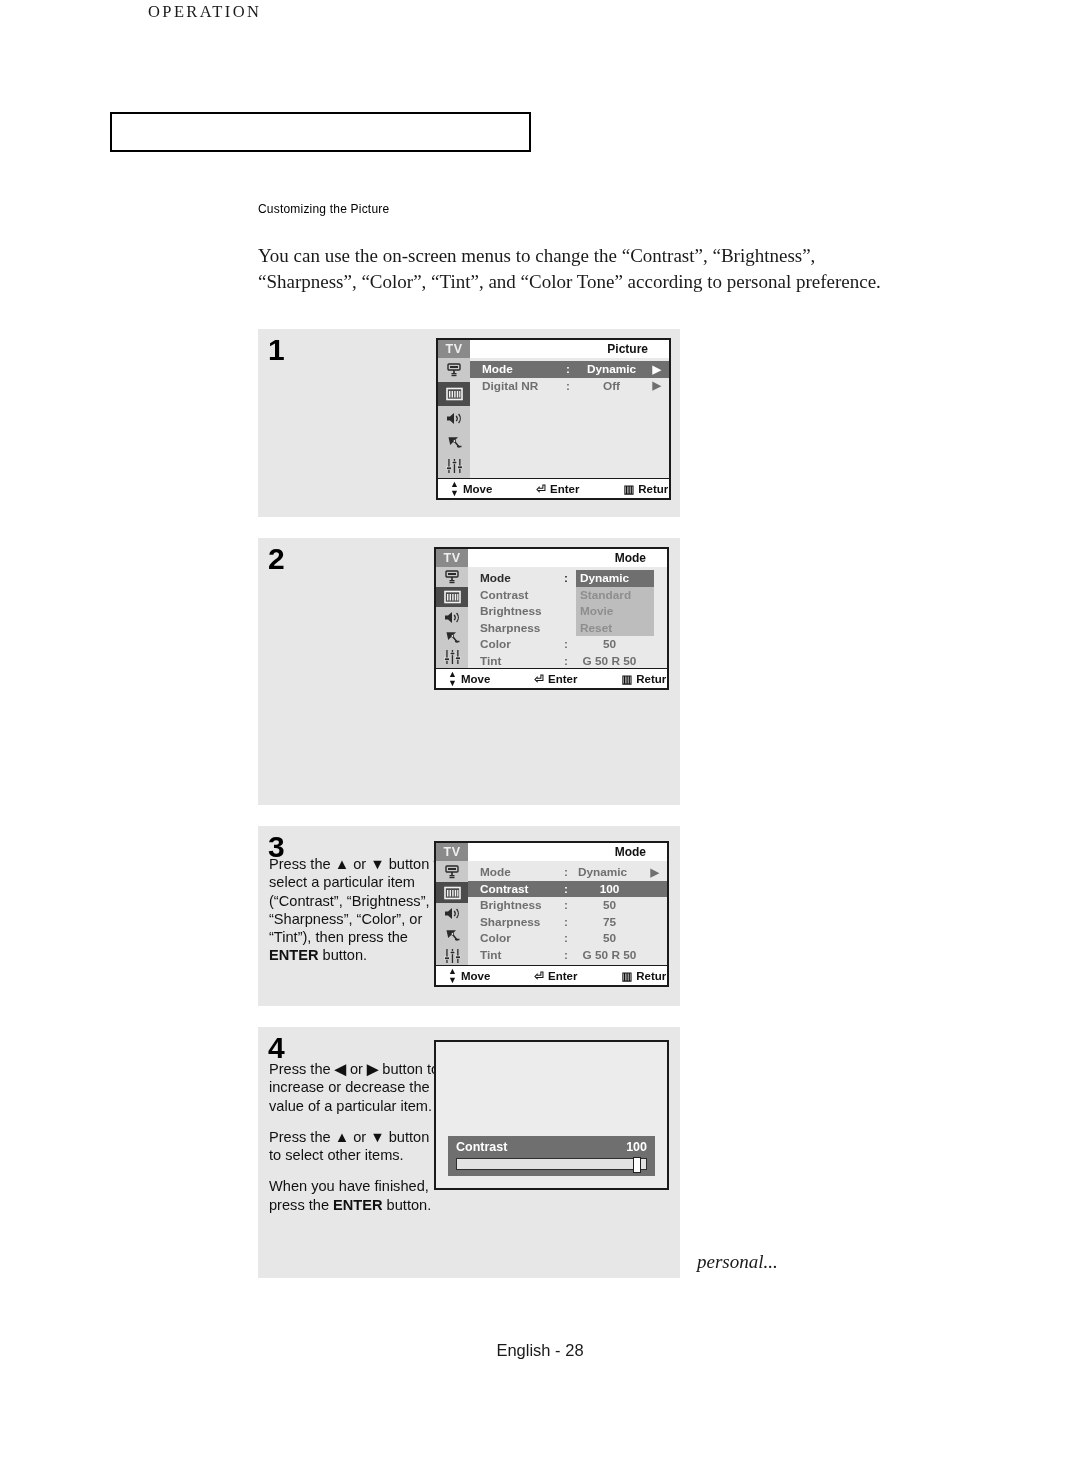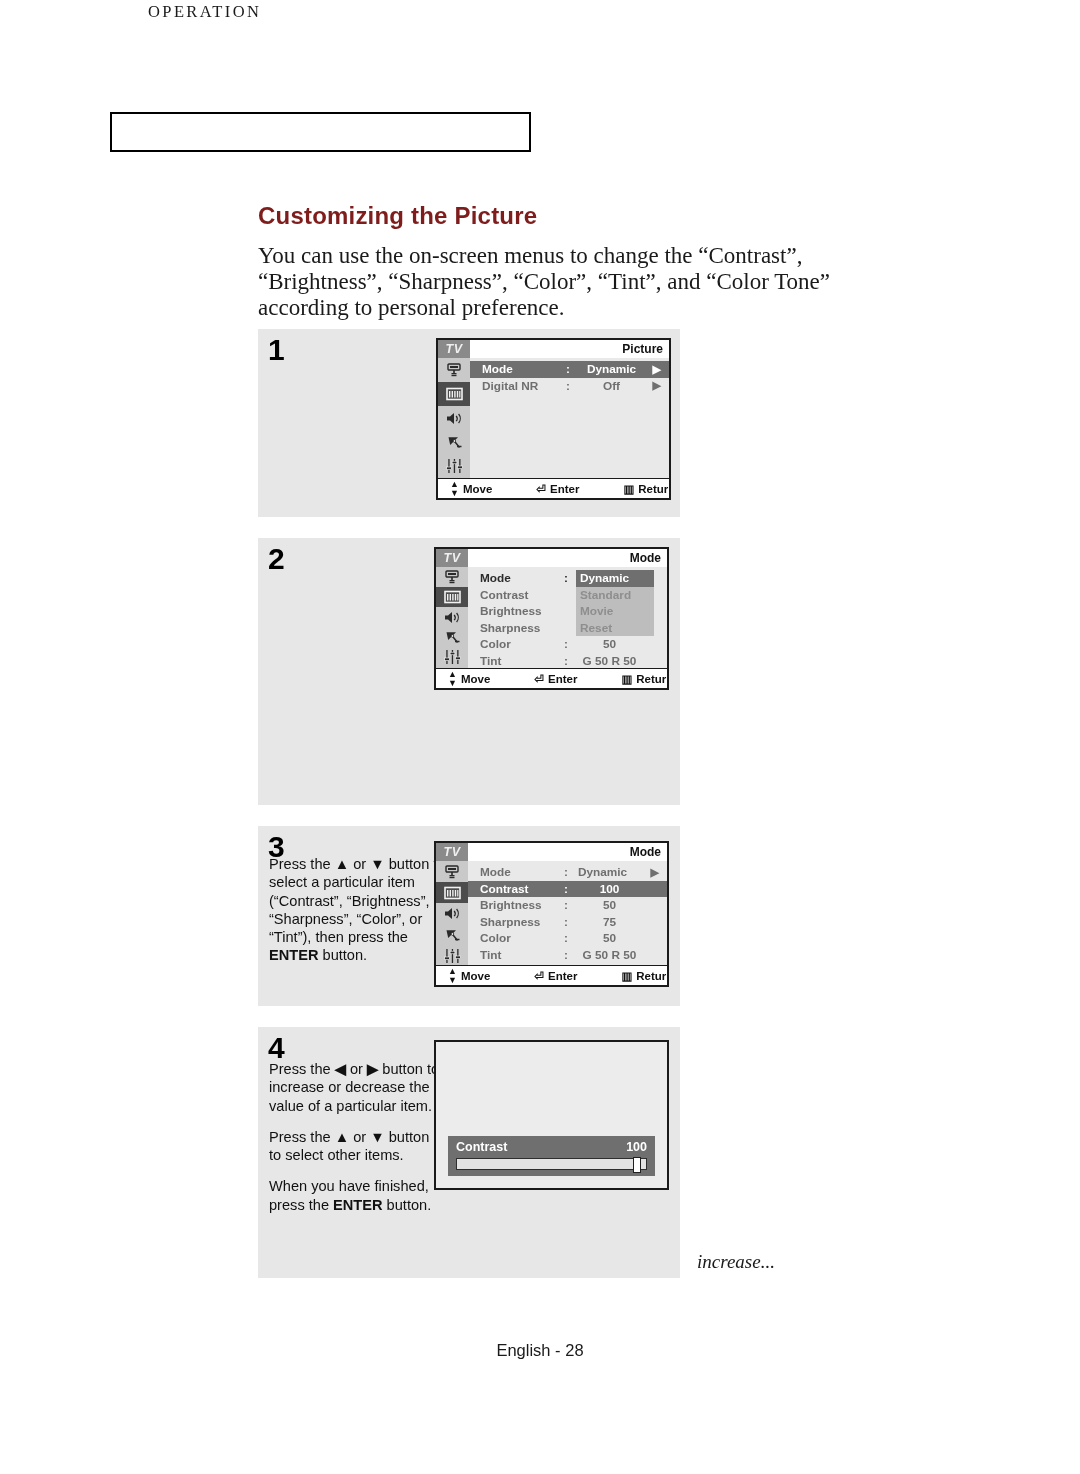--- a/index.html
+++ b/index.html
@@ -29,33 +29,33 @@
     font-family: "Liberation Serif", serif;
     font-size: 16.5px;
     letter-spacing: 2.4px;
     color: #1a1a1a;
   }
 
   
   .section-heading {
     position: absolute;
     left: 258px; top: 202px;
-    font-size: 24px;
-    font-weight: bold;
+    font-size: 12px;
+    font-weight: normal;
     letter-spacing: 0.2px;
-    color: #7f1d1d;
+    color: #000000;
   }
 
   
   .intro {
     position: absolute;
     left: 258px; top: 243px;
     width: 660px;
     font-family: "Liberation Serif", serif;
-    font-size: 23px;
+    font-size: 19px;
     line-height: 26px;
     color: #1a1a1a;
   }
 
   
   .step-block {
     position: absolute;
     left: 258px;
     width: 422px;
     background: #e7e7e7;
@@ -108,26 +108,25 @@
   .osd-top .tvtag {
     width: 32px; height: 18px;
     background: #8a8a8a;
     color: #efefef;
     font-size: 12.5px;
     font-weight: bold;
     display: flex;
     align-items: center;
     justify-content: center;
     letter-spacing: .5px;
-    font-style: italic;
   }
   .osd-top .osd-title {
     flex: 1;
     text-align: right;
-    padding-right: 6px;
+    padding-right: 21px;
     font-size: 12px;
     font-weight: bold;
     color: #111;
   }
 
   .osd-body {
     position: relative;
     display: flex;
   }
   .osd-rail {
@@ -635,14 +634,14 @@
         <span>Contrast</span>
         <span>100</span>
       </div>
       <div class="slider-track">
         <div class="slider-thumb" style="left: calc(96% - 5px);"></div>
       </div>
     </div>
   </div>
 </div>
 
-<div class="continued">increase...</div>
+<div class="continued">personal...</div>
 <div class="footer-page">English - 28</div>
 
 </body></html>

